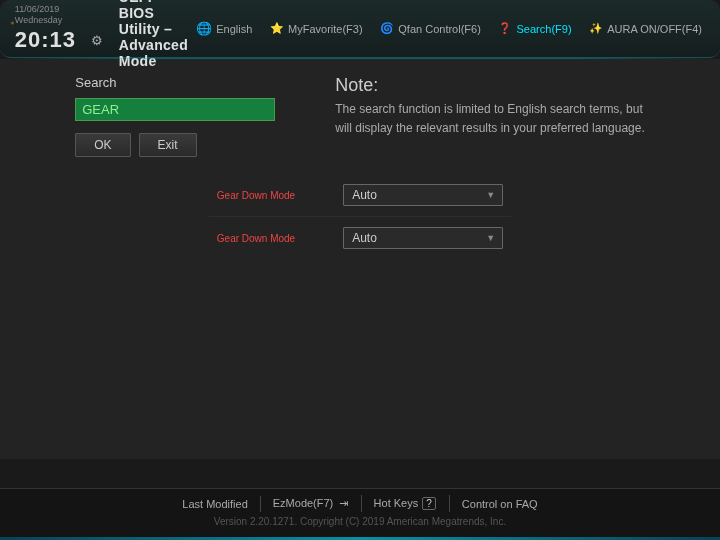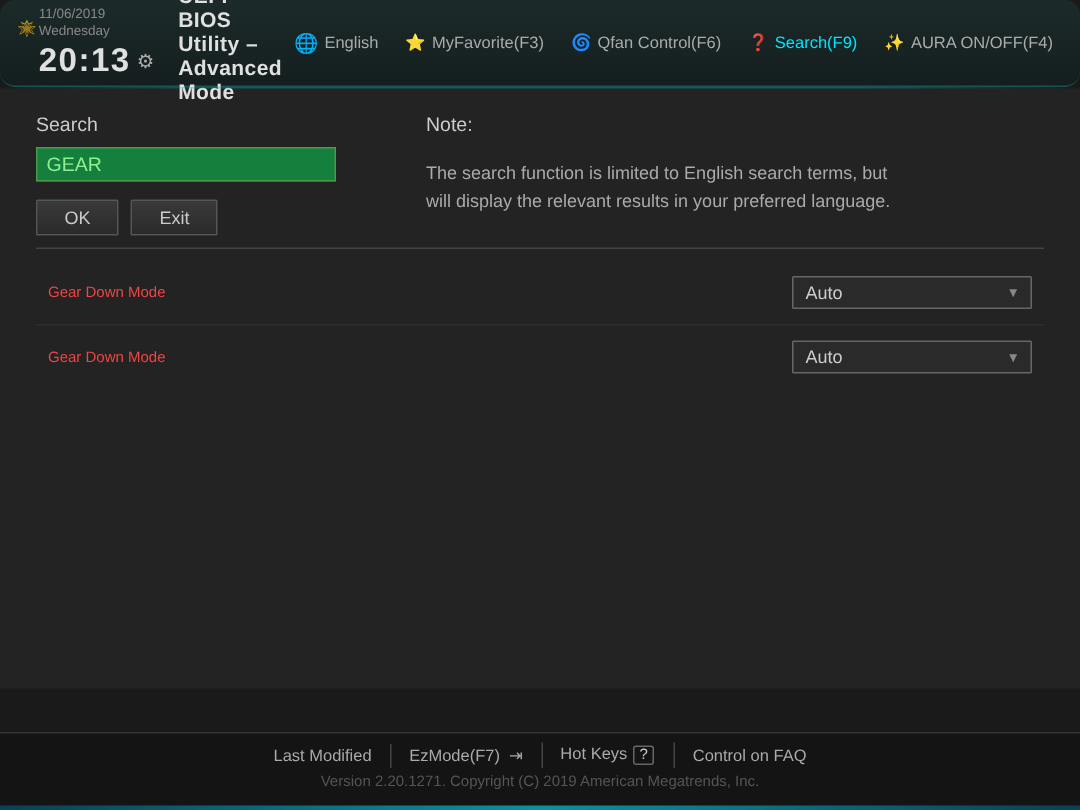--- a/index.html
+++ b/index.html
@@ -56,20 +56,21 @@
       color: #888;
     }
 
     
     .main-content {
       display: flex;
       flex-direction: column;
       padding: 16px 24px;
       background: #232323;
       min-height: 400px;
+      align-items: center;
     }
 
     .search-note-row {
       display: flex;
       align-items: flex-start;
       gap: 40px;
     }
 
     .search-panel {
       display: flex;
@@ -109,22 +110,22 @@
       cursor: pointer;
       border-radius: 1px;
     }
 
     .note-panel {
       flex: 1;
     }
 
     .note-title {
       color: #ccc;
-      font-size: 13px;
-      margin-bottom: 16px;
+      font-size: 18px;
+      margin-bottom: 4px;
     }
 
     .note-text {
       color: #aaa;
       font-size: 12px;
       line-height: 1.6;
     }
 
     
     .divider {
@@ -287,21 +288,21 @@
     <svg viewBox="0 0 34 34" xmlns="http://www.w3.org/2000/svg">
 
       <polygon points="17,2 20,8 26,5 22,12 30,12 24,17 28,24 20,20 17,28 14,20 6,24 10,17 4,12 12,12 8,5 14,8" fill="#c8a020" opacity="0.9"></polygon>
       <polygon points="17,6 19,10 24,8 21,13 27,13 23,17 26,22 20,19 17,25 14,19 8,22 11,17 7,13 13,13 10,8 15,10" fill="#1a1a1a"></polygon>
       <polygon points="17,8 18.5,11 22,9.5 20,13 25,13 21.5,16.5 24,21 19,18.5 17,23 15,18.5 10,21 12.5,16.5 9,13 14,13 13,9.5 15.5,11" fill="#c8a020" opacity="0.7"></polygon>
     </svg>
   </div>
 
   <div style="display:flex; flex-direction:column; margin-right:16px;">
     <span class="header-datetime" style="position:static; font-size:9px; color:#888; line-height:1.2;">11/06/2019<br>Wednesday</span>
-    <div style="display:flex; align-items:center; gap:4px; margin-top:2px;">
+    <div style="display:flex; align-items:center; gap:15px; margin-top:2px;">
       <span style="font-size:22px; font-weight:bold; color:#e0e0e0; letter-spacing:1px;">20:13</span>
       <span style="color:#aaa; font-size:13px; cursor:pointer;">⚙</span>
     </div>
   </div>
 
   <span style="color:#e0e0e0; font-size:14px; font-weight:600; flex:1; letter-spacing:0.3px;">UEFI BIOS Utility – Advanced Mode</span>
 
   <div class="header-nav">
     <div class="header-nav-item">
       <span style="font-size:13px;">🌐</span>

